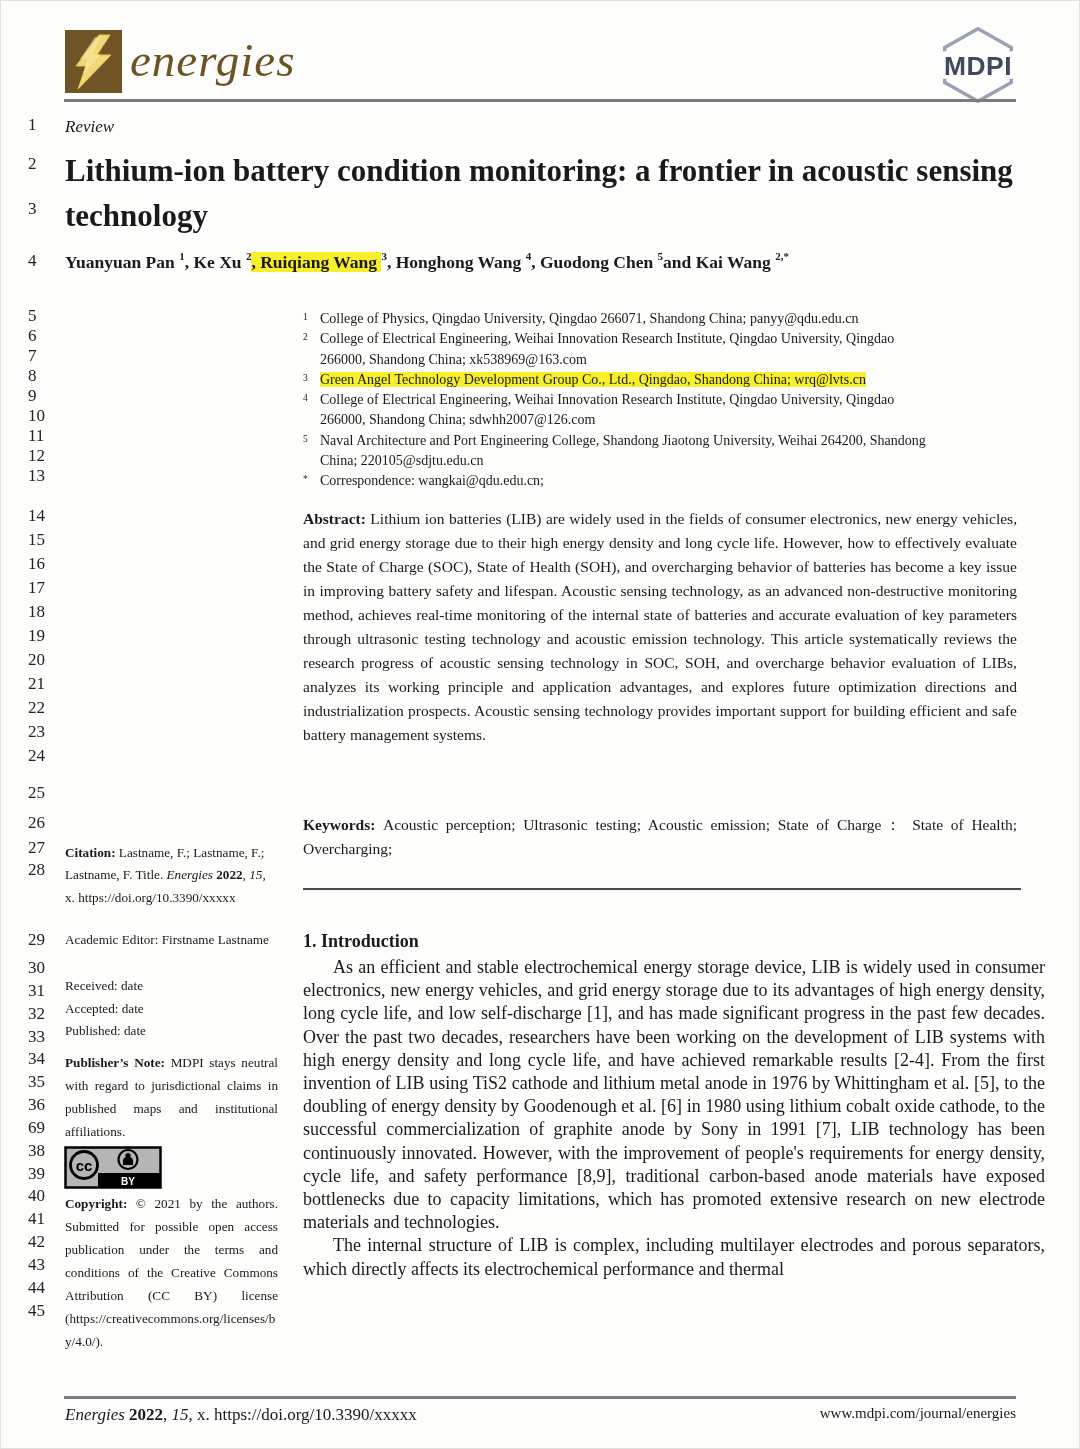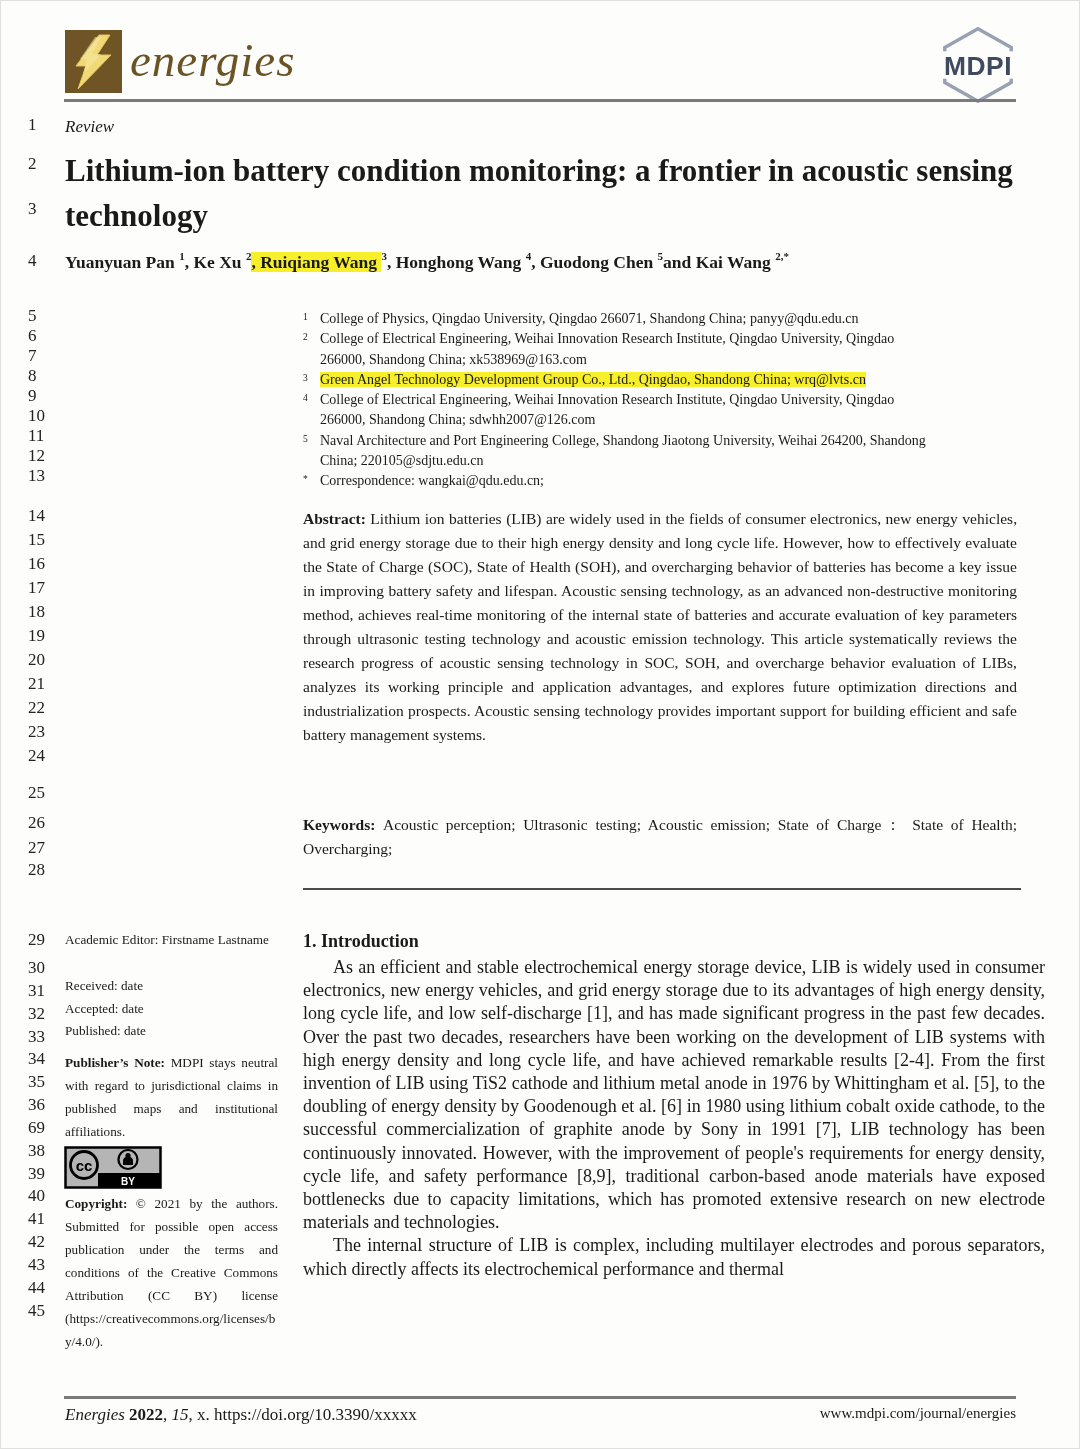--- a/index.html
+++ b/index.html
@@ -172,20 +172,21 @@
     </div>
 
   <div class="abs abstract">
     <span class="lbl">Abstract: </span><span>Lithium ion batteries (LIB) are widely used in the fields of consumer electronics, new energy vehicles, and grid energy storage due to their high energy density and long cycle life. However, how to effectively evaluate the State of Charge (SOC), State of Health (SOH), and overcharging behavior of batteries has become a key issue in improving battery safety and lifespan. Acoustic sensing technology, as an advanced non-destructive monitoring method, achieves real-time monitoring of the internal state of batteries and accurate evaluation of key parameters through ultrasonic testing technology and acoustic emission technology. This article systematically reviews the research progress of acoustic sensing technology in SOC, SOH, and overcharge behavior evaluation of LIBs, analyzes its working principle and application advantages, and explores future optimization directions and industrialization prospects. Acoustic sensing technology provides important support for building efficient and safe battery management systems.</span>
   </div>
   <div class="abs keywords">
     <span class="lbl">Keywords: </span><span>Acoustic perception; Ultrasonic testing; Acoustic emission; State of Charge： State of Health; Overcharging;</span>
   </div>
   <div class="abs divider"></div>
 
+  <div class="abs side cit"><span class="b">Citation: </span><span>Lastname, F.; Lastname, F.; Lastname, F. Title. </span><span class="i">Energies</span><span> </span><span class="b">2022</span><span>, </span><span class="i">15</span><span>, x. https://doi.org/10.3390/xxxxx</span></div>
   <div class="abs side acad">
     <span>Academic Editor: </span><span>Firstname Lastname</span>
   </div>
   <div class="abs side dates">
       <div>Received: date</div>
       <div>Accepted: date</div>
       <div>Published: date</div>
     </div>
   <div class="abs side pubnote">
     <span class="lbl">Publisher’s Note: </span><span>MDPI stays neutral with regard to jurisdictional claims in published maps and institutional affiliations.</span>

